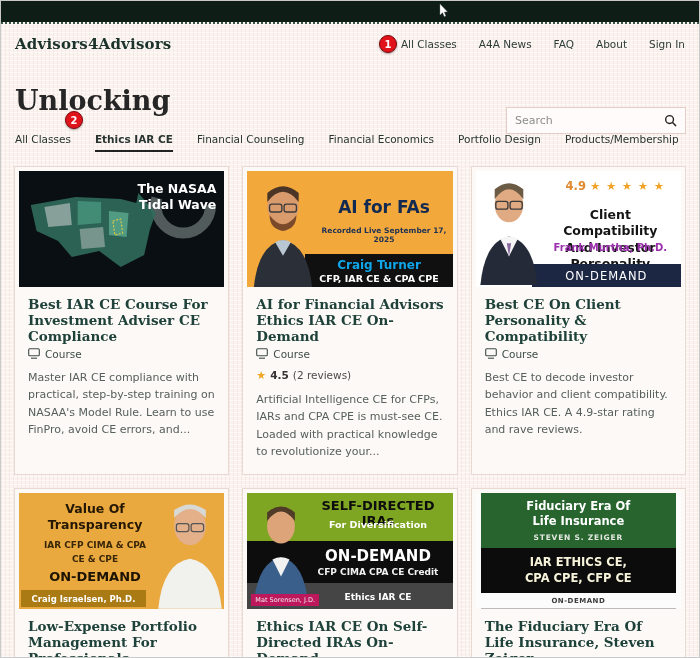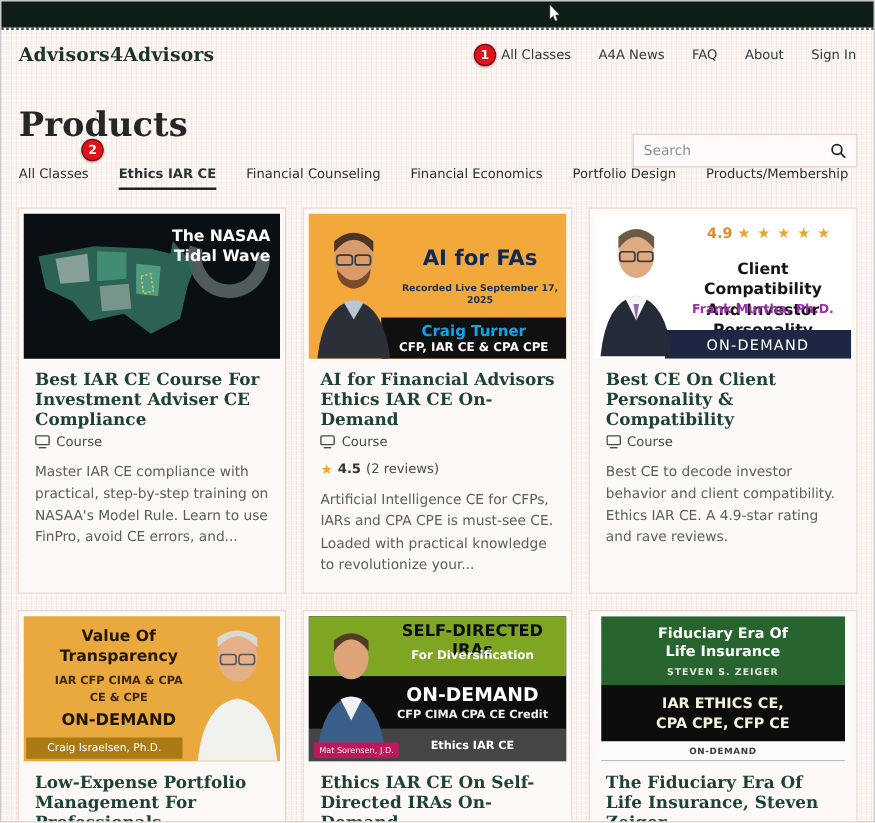--- a/index.html
+++ b/index.html
@@ -101,21 +101,21 @@
   
   .hero4 { background:#e9a93f; }
   .h4-l1 { left:6px; width:140px; top:8px; text-align:center; color:#241703;
            font-weight:bold; font-size:12.5px; line-height:1.25; }
   .h4-creds { left:6px; width:140px; top:46px; text-align:center; color:#3a2708;
               font-weight:bold; font-size:9px; line-height:1.5; }
   .h4-od { left:6px; width:140px; top:76px; text-align:center; color:#1d1302;
            font-weight:bold; font-size:13px; }
   .h4-band { left:2px; bottom:2px; width:125px; height:17px; background:#aa7b14;
              display:flex; align-items:center; justify-content:center;
-             color:#fff; font-weight:normal; font-size:8.5px; }
+             color:#fff; font-weight:bold; font-size:8.5px; }
 
   
   .hero5 { background:#2d2d2d; }
   .h5-green { left:0; right:0; top:0; height:48px; background:#7fa622; }
   .h5-black { left:0; right:0; top:48px; height:42px; background:#0d0d0d; }
   .h5-grey  { left:0; right:0; bottom:0; height:26px; background:#454545; }
   .h5-l1 { left:60px; right:4px; top:5px; text-align:center; color:#0d0d0d;
            font-weight:bold; font-size:13px; }
   .h5-l2 { left:60px; right:4px; top:26px; text-align:center; color:#fff;
            font-weight:bold; font-size:9.5px; }
@@ -162,21 +162,21 @@
       <a>A4A News</a>
       <a>FAQ</a>
       <a>About</a>
       <a>Sign In</a>
     </div>
   </div>
 
   <span class="badge badge2">2</span>
 
   <div class="main">
-    <h1 class="page-title">Products</h1>
+    <h1 class="page-title">Unlocking</h1>
 
     <div class="searchbox">
       <input type="text" placeholder="Search" style="">
       <svg class="search-icon" viewBox="0 0 14 14">
         <circle cx="6" cy="6" r="4.2" fill="none" stroke="#222" stroke-width="1.5"></circle>
         <line x1="9.2" y1="9.2" x2="13" y2="13" stroke="#222" stroke-width="1.6"></line>
       </svg>
     </div>
 
     <div class="tabs">

